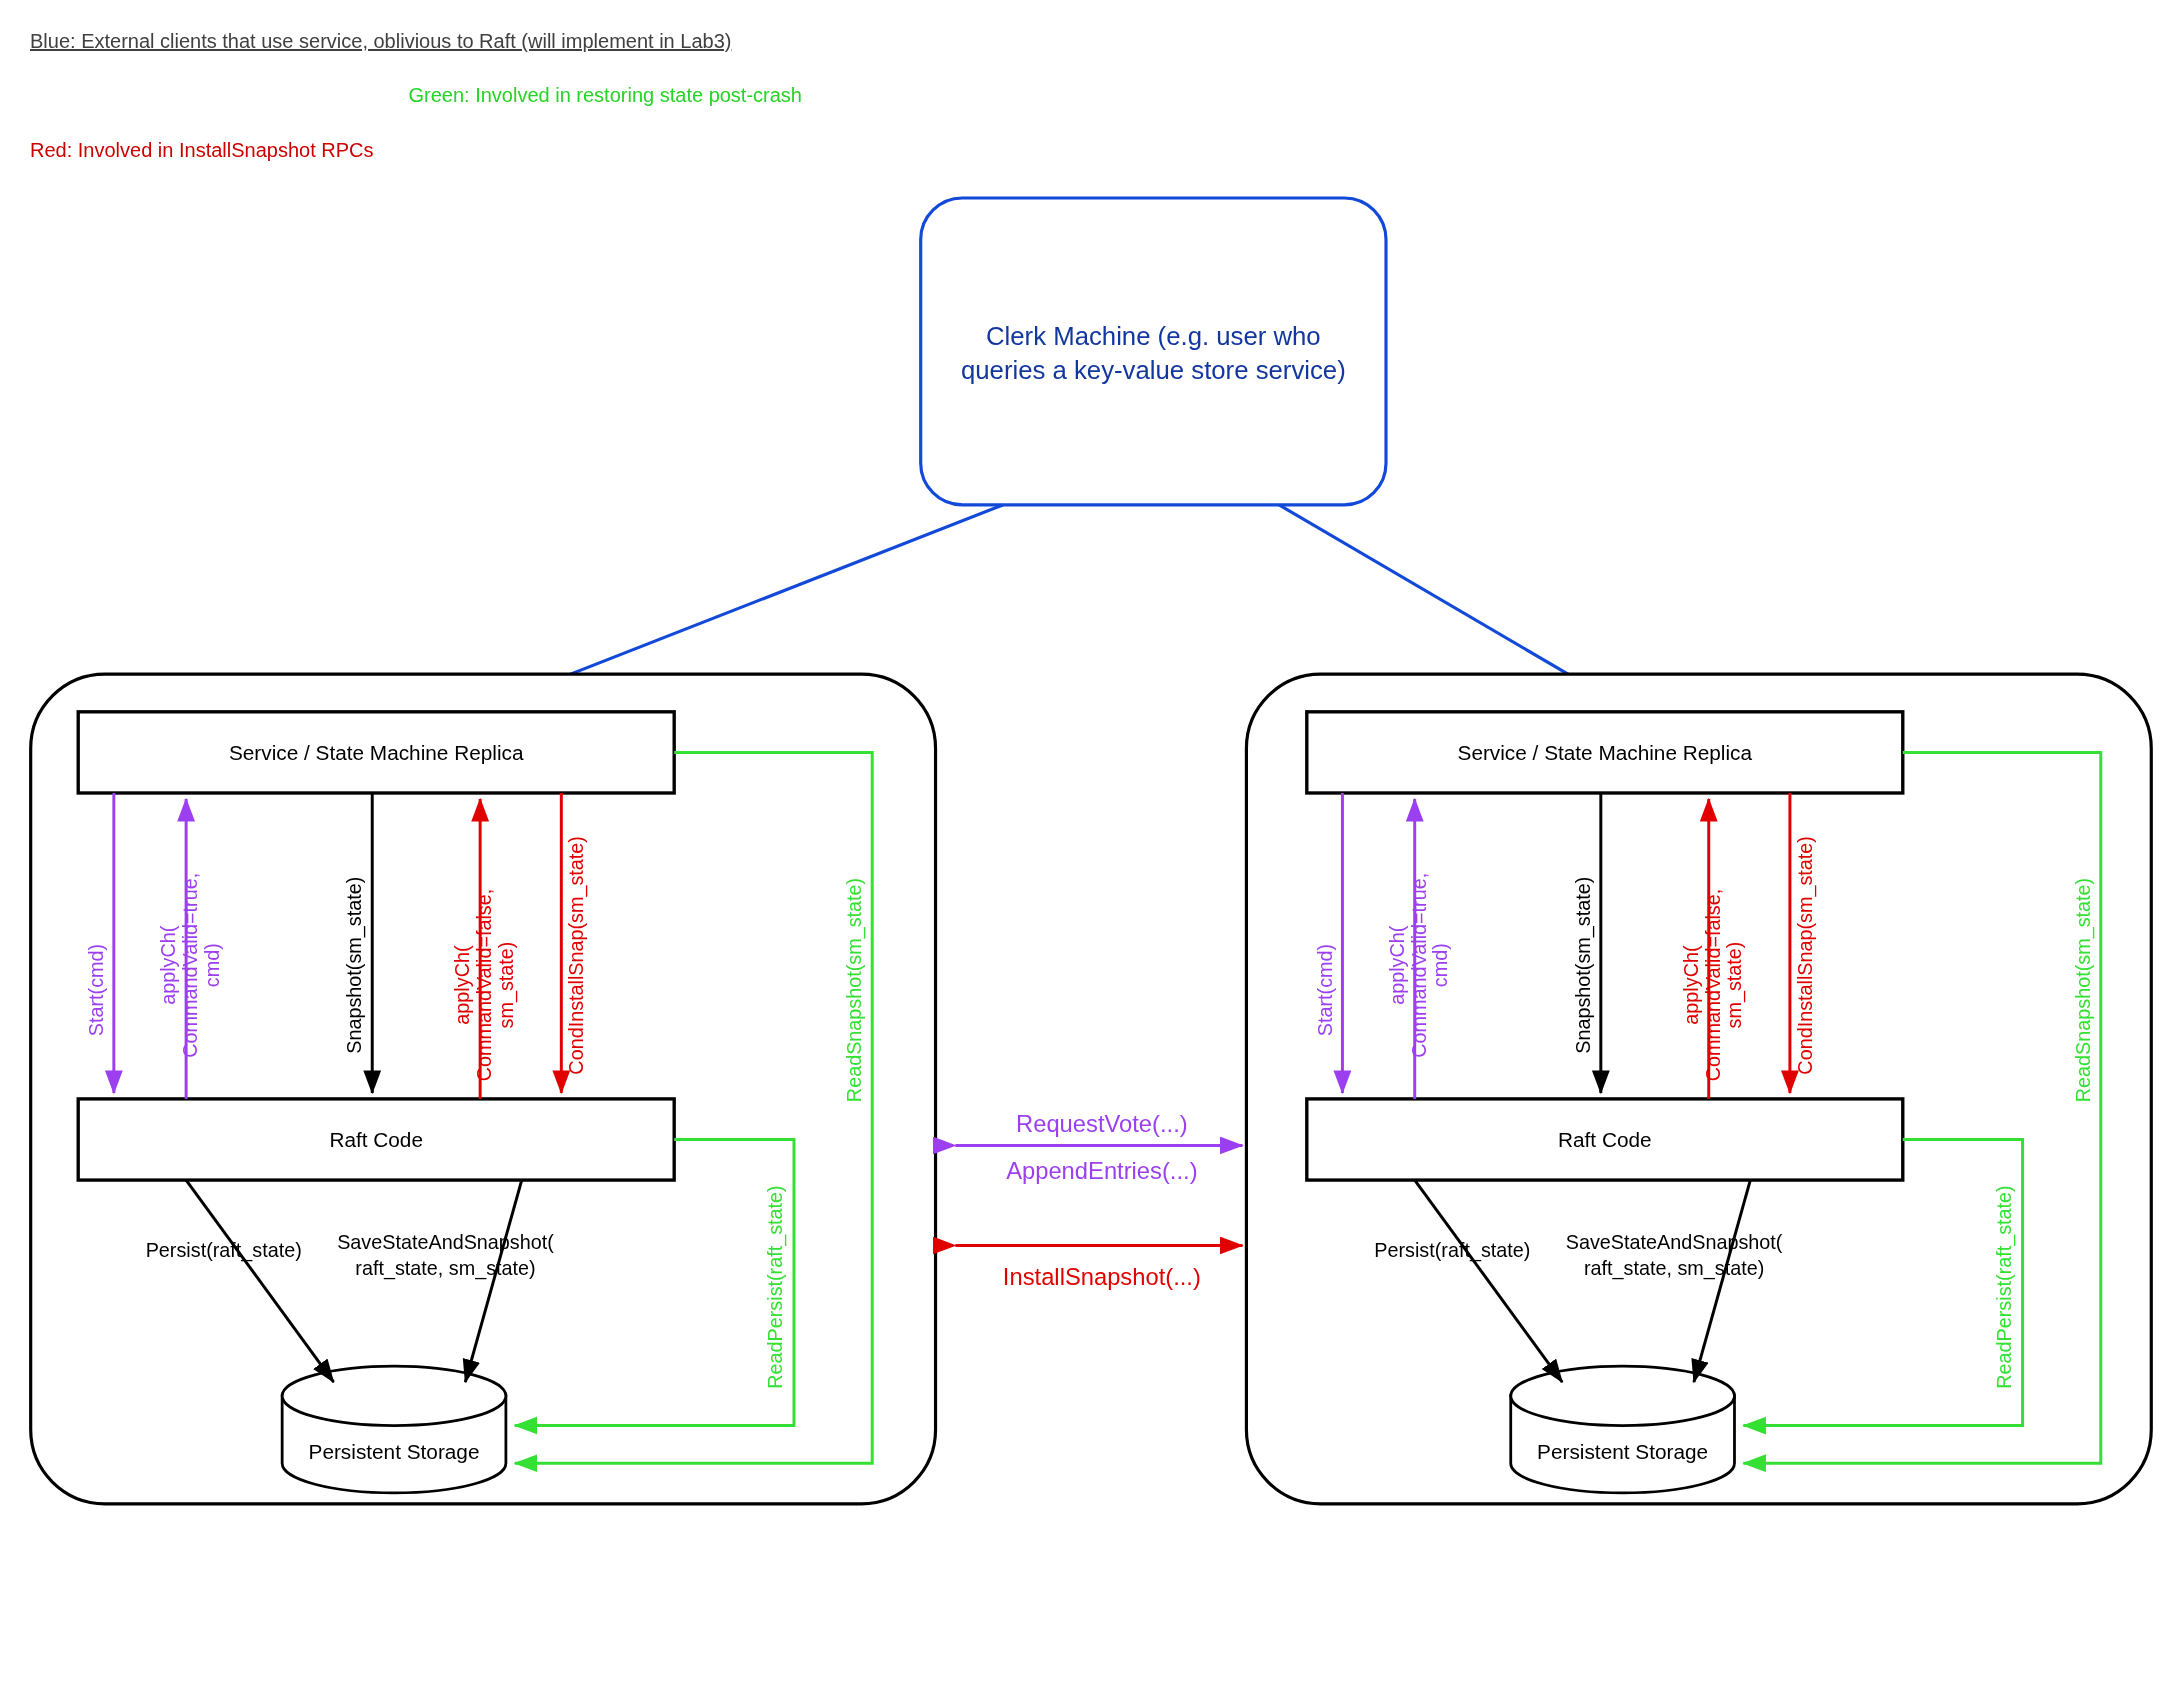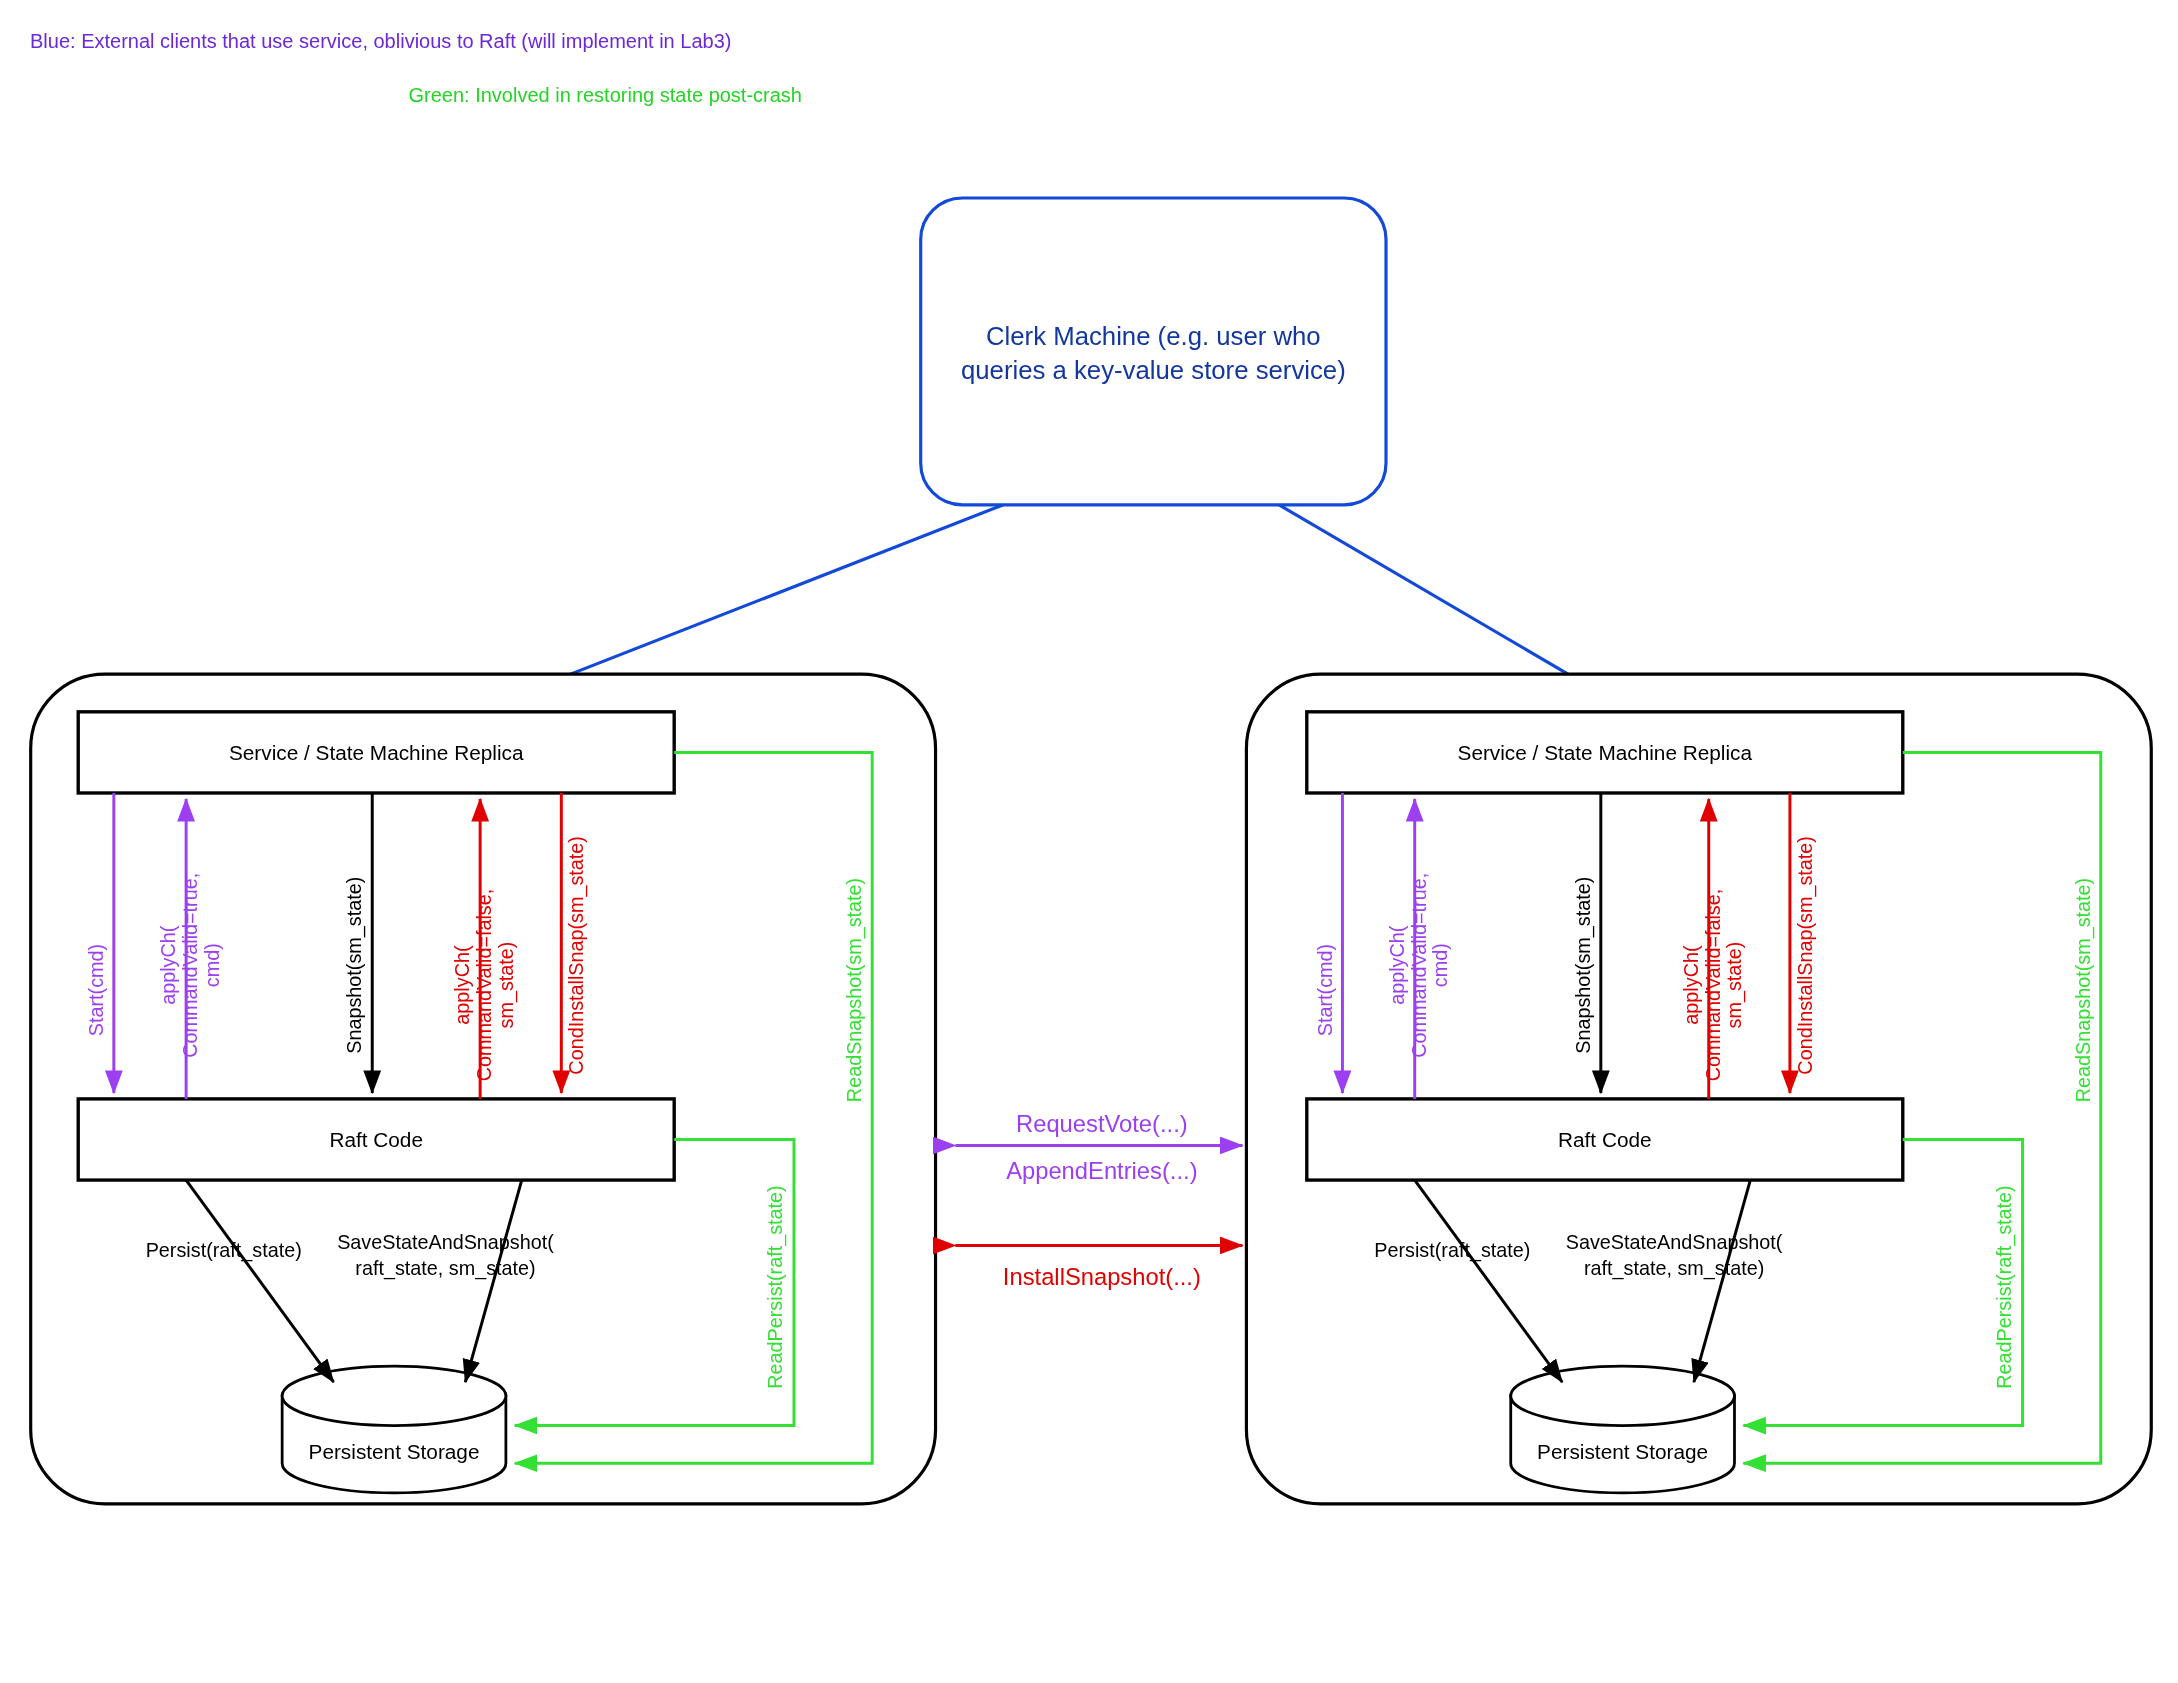--- a/index.html
+++ b/index.html
@@ -1,21 +1,21 @@
 <!DOCTYPE html>
 <html><head>
 <meta charset="utf-8">
 <style>
   html,body{margin:0;padding:0;background:#ffffff;}
   body{width:2178px;height:1683px;overflow:hidden;font-family:"Liberation Sans",sans-serif;}
   #stage{position:relative;width:2178px;height:1683px;}
   svg{position:absolute;top:0;left:0;width:2178px;height:1683px;}
   .legend{position:absolute;left:30px;top:28px;width:772px;}
   .legend p{margin:0 0 28px 0;font-size:20px;line-height:1.32;}
-  .lg-blue{color:#6d28d9;}
+  .lg-blue{color:#404040;text-decoration:underline;}
   .lg-green{color:#25d425;text-align:right;}
   .lg-purple{color:#9c3ff0;}
   .lg-red{color:#cc0000;}
   text{font-family:"Liberation Sans",sans-serif;}
   .boxlbl{font-size:21px;fill:#000;}
   .ar{font-size:20px;}
   .ar-purple{fill:#9c3ff0;}
   .ar-red{fill:#e00000;}
   .ar-green{fill:#33e033;}
   .ar-black{fill:#000;}
@@ -23,20 +23,21 @@
   .rpclbl{font-size:24px;}
 </style>
 </head>
 <body>
 
 <div id="stage">
 
   <div class="legend">
     <p class="lg-blue">Blue: External clients that use service, oblivious to Raft (will implement in Lab3)</p>
     <p class="lg-green">Green: Involved in restoring state post-crash</p>
+    <p class="lg-red">Red: Involved in InstallSnapshot RPCs</p>
   </div>
 
   <svg viewBox="0 0 2200 1700">
     <defs>
       <marker id="ah-blue" markerWidth="9" markerHeight="9" refX="7.6" refY="3" orient="auto" markerUnits="strokeWidth">
         <path d="M0,0 L8,3 L0,6 z" fill="#1349d8"></path>
       </marker>
       <marker id="ah-purple" markerWidth="9" markerHeight="9" refX="7.6" refY="3" orient="auto" markerUnits="strokeWidth">
         <path d="M0,0 L8,3 L0,6 z" fill="#9c3ff0"></path>
       </marker>

